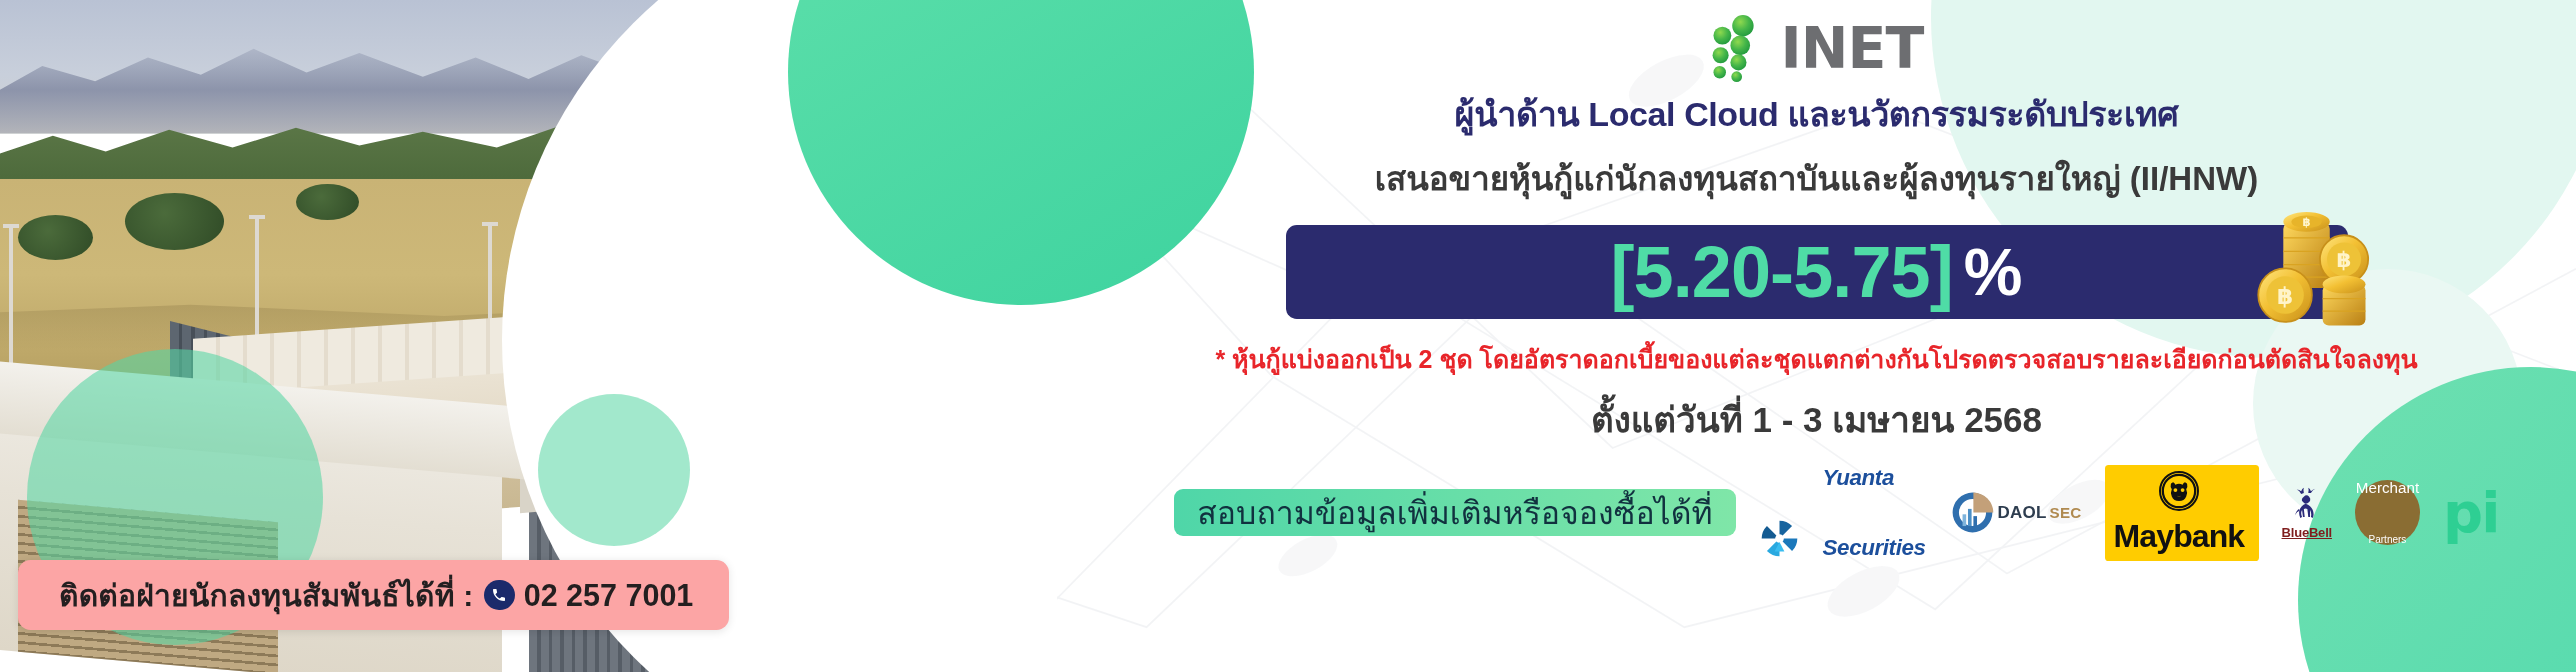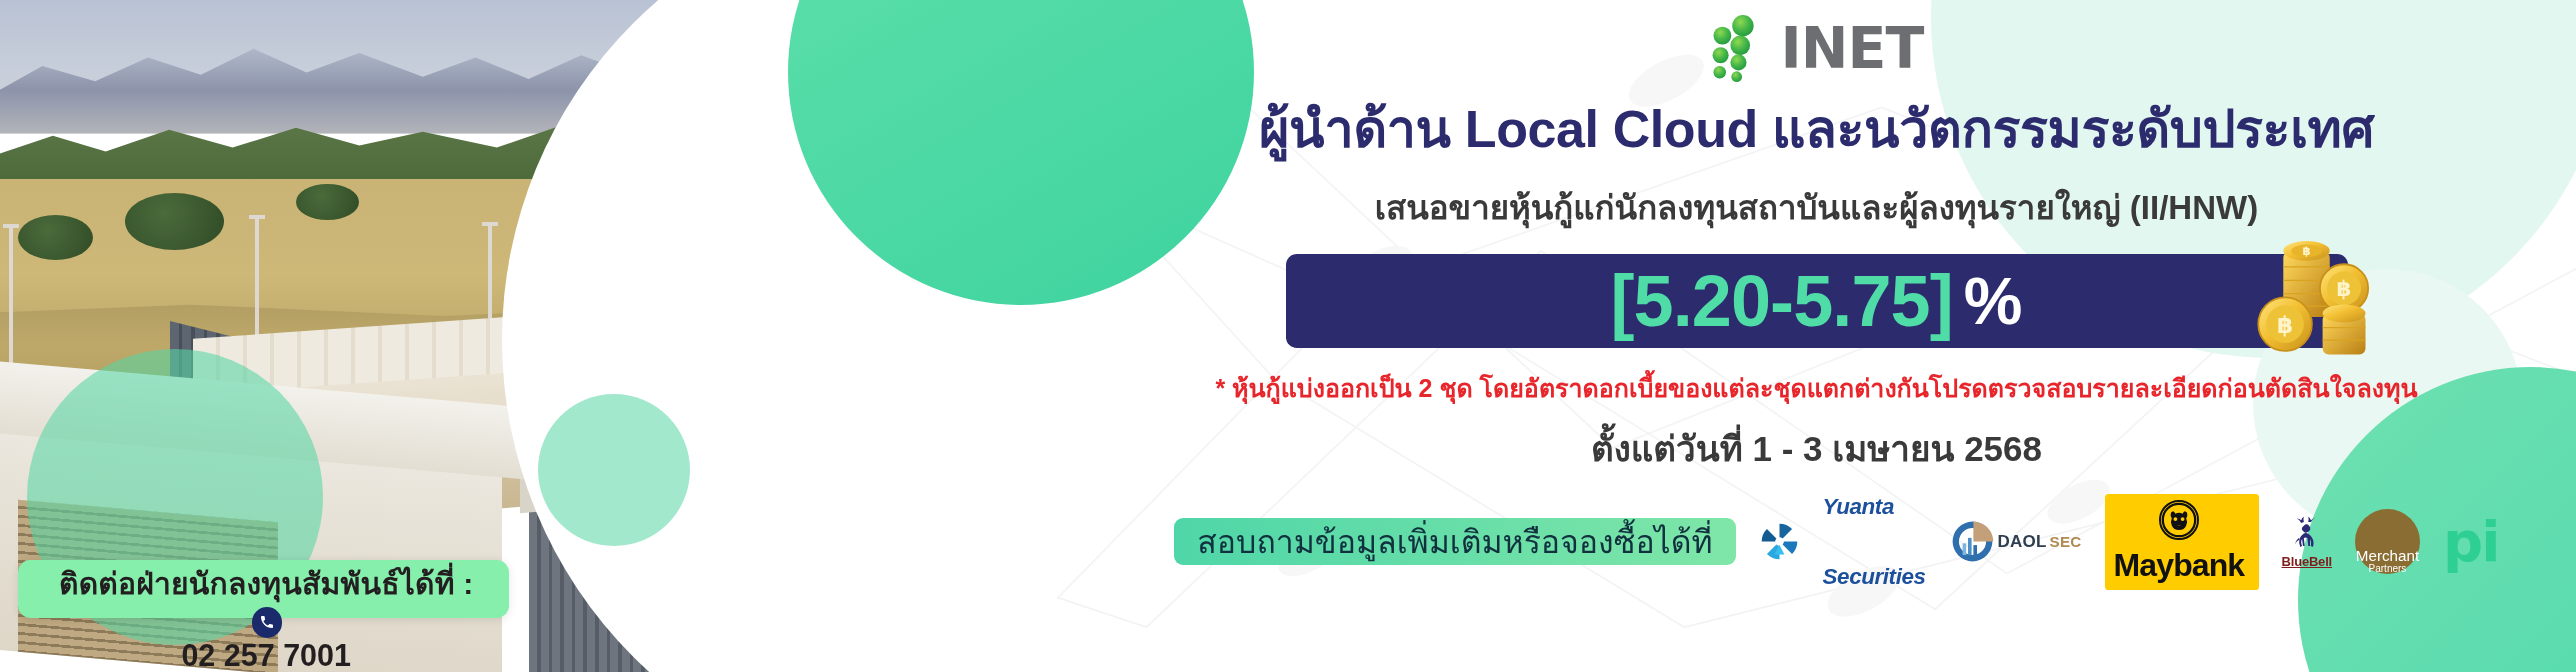--- a/index.html
+++ b/index.html
@@ -154,28 +154,27 @@
     background:rgba(86,214,163,.58);
   }
   .blob3{
     position:absolute;left:538px;top:394px;width:152px;height:152px;border-radius:50%;
     background:rgba(86,214,163,.55);
   }
 
   
   .contact-box{
     position:absolute;left:18px;top:560px;
-    height:58px;
+    height:70px;
     display:flex;align-items:center;
     padding:0 36px 0 41px;
-    background:#86efac;
+    background:#fca5a5;
     border-radius:12.5px;
     box-shadow:0 1.8px 9px rgba(0,0,0,.10);
     z-index:30;
-    flex-direction:column;
   }
   .contact-text{
     font-size:30px;font-weight:700;color:#231f20;letter-spacing:0.2px;white-space:nowrap;
   }
   .phone-icon{
     display:inline-flex;align-items:center;justify-content:center;
     width:30.5px;height:30.5px;border-radius:50%;
     background:#1b2a6b;margin:0 9px 0 10.8px;flex:0 0 auto;
   }
   .phone-icon svg{width:16px;height:16px;fill:#fff;}
@@ -198,21 +197,21 @@
     display:flex;align-items:center;gap:21px;
   }
   .logo-dots{width:50px;height:68px;}
   .logo-word{
     font-size:57px;font-weight:700;color:#6d6e71;letter-spacing:-0.9px;
     line-height:.9;font-family:"DejaVu Sans",sans-serif;
   }
 
   .headline{
     margin-top:1.8px;
-    font-size:52px;font-weight:700;color:#2b2b6e;
+    font-size:34px;font-weight:700;color:#2b2b6e;
     white-space:nowrap;letter-spacing:-0.4px;
   }
   .subheadline{
     margin-top:10.8px;
     font-size:33px;font-weight:700;color:#3a3a3a;
     white-space:nowrap;
   }
 
   .rate-box{
     margin-top:20px;
@@ -258,21 +257,21 @@
     background:linear-gradient(90deg,#4fd6a8 0%,#7fe6a8 100%);
     color:#11313f;font-size:32px;font-weight:400;
     padding:0 23px;cursor:pointer;border:none;
     white-space:nowrap;
     margin-left:40px;
   }
 
   .partner{display:flex;align-items:center;justify-content:center;}
 
   
-  .yuanta{display:flex;align-items:center;gap:23px;}
+  .yuanta{display:flex;align-items:flex-end;gap:23px;}
   .yuanta-mark{width:41px;height:41px;position:relative;}
   .yuanta-text{line-height:1.0;}
   .yuanta-text .l1{font-size:22.4px;font-style:italic;font-weight:700;color:#1c4f9c;letter-spacing:-0.4px;}
   .yuanta-text .l2{font-size:22.4px;font-style:italic;font-weight:700;color:#1c4f9c;letter-spacing:-0.4px;margin-top:48px;}
 
   
   .daol{display:flex;flex-direction:row;align-items:center;gap:1.8px;}
   .daol-mark{width:47px;height:47px;}
   .daol-text{font-size:17px;font-weight:700;color:#2e3d4f;letter-spacing:0.3px;}
   .daol-text .sec{color:#b08a50;font-weight:600;font-size:15.2px;margin-left:2.7px;}
@@ -289,21 +288,21 @@
 
   
   .bluebell{display:flex;flex-direction:column;align-items:center;gap:0.9px;}
   .bluebell-mark{width:39px;height:39px;}
   .bluebell-text{font-size:13px;font-weight:700;color:#7f1d1d;letter-spacing:-0.2px;text-decoration:underline;}
 
   
   .merchant{
     width:65px;height:65px;border-radius:50%;
     background:#8a6d33;
-    display:flex;flex-direction:column;align-items:center;justify-content:flex-end;
+    display:flex;flex-direction:column;align-items:center;justify-content:space-between;
     color:#fff;line-height:1.05;
   }
   .merchant .m1{font-size:15.2px;font-weight:400;}
   .merchant .m2{font-size:10px;font-weight:400;}
 
   
   .pi-logo{font-size:56px;font-weight:700;color:#2ecf93;line-height:.75;letter-spacing:-1.8px;
            font-family:"DejaVu Sans",sans-serif;}
 </style>
 </head>

